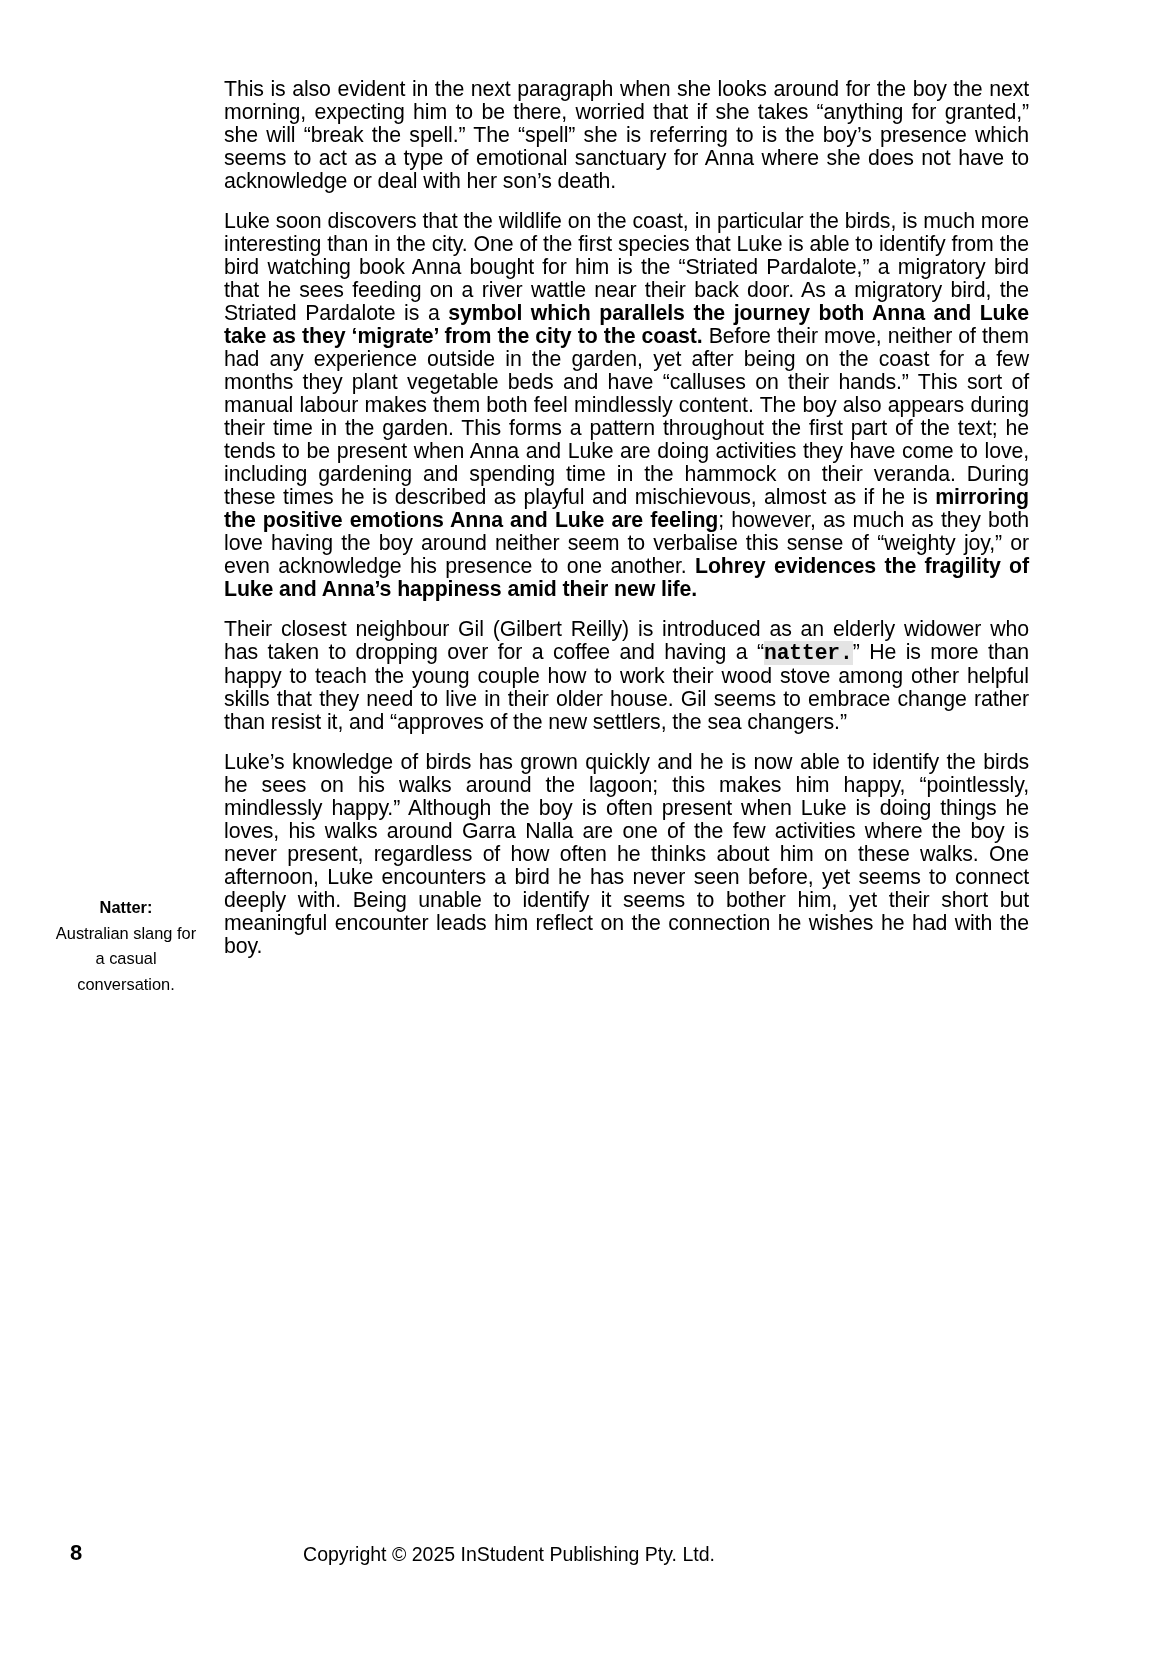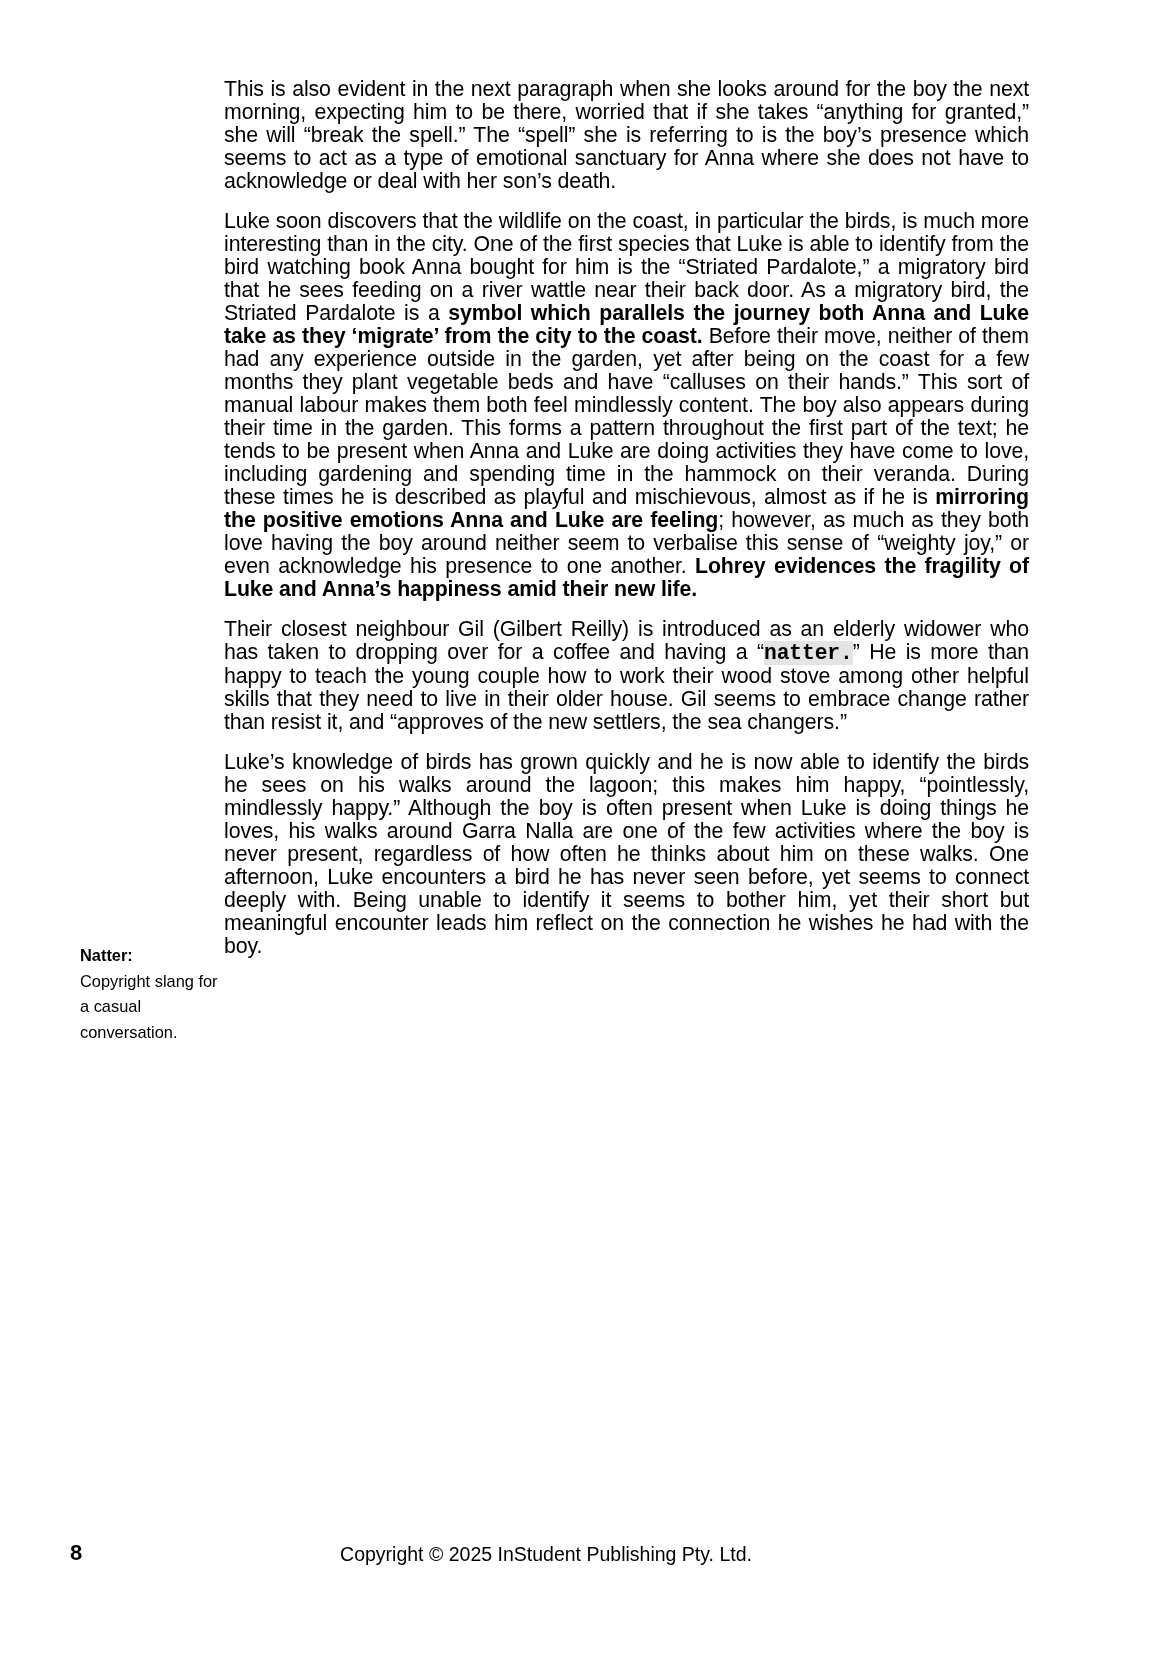--- a/index.html
+++ b/index.html
@@ -38,28 +38,27 @@
 
   .hl {
     background: #e4e4e4;
     font-weight: bold;
     font-family: Liberation Mono, monospace;
   }
 
   
   .margin-note {
     position: absolute;
-    left: 80px;
+    left: 52px;
     top: 895px;
     width: 148px;
     font-size: 16.4px;
     line-height: 25.5px;
-    text-align: left;
+    text-align: center;
     color: #000;
-    margin-top: 48px;
   }
   .margin-note .term {
     font-weight: bold;
     display: block;
   }
   .margin-note .def {
     display: block;
   }
 
   
@@ -77,38 +76,37 @@
     font-size: 22px;
     font-weight: bold;
   }
   .copyright {
     position: absolute;
     left: 0;
     top: 3px;
     width: 1018px;
     text-align: center;
     font-size: 19.5px;
-    padding-left: 37px;
   }
 </style>
 </head>
 <body>
 
 <div class="page">
 
   <div class="content">
     <p class="para"><span>This is also evident in the next paragraph when she looks around for the boy the next morning, expecting him to be there, worried that if she takes “anything for granted,” she will “break the spell.”  The “spell” she is referring to is the boy’s presence which seems to act as a type of emotional sanctuary for Anna where she does not have to acknowledge or deal with her son’s death.</span></p>
     <p class="para"><span>Luke soon discovers that the wildlife on the coast, in particular the birds, is much more interesting than in the city.  One of the first species that Luke is able to identify from the bird watching book Anna bought for him is the “Striated Pardalote,” a migratory bird that he sees feeding on a river wattle near their back door.  As a migratory bird, the Striated Pardalote is a </span><b>symbol which parallels the journey both Anna and Luke take as they ‘migrate’ from the city to the coast.</b><span>  Before their move, neither of them had any experience outside in the garden, yet after being on the coast for a few months they plant vegetable beds and have “calluses on their hands.”  This sort of manual labour makes them both feel mindlessly content. The boy also appears during their time in the garden.  This forms a pattern throughout the first part of the text; he tends to be present when Anna and Luke are doing activities they have come to love, including gardening and spending time in the hammock on their veranda. During these times he is described as playful and mischievous, almost as if he is </span><b>mirroring the positive emotions Anna and Luke are feeling</b><span>; however, as much as they both love having the boy around neither seem to verbalise this sense of “weighty joy,” or even acknowledge his presence to one another.  </span><b>Lohrey evidences the fragility of Luke and Anna’s happiness amid their new life.</b></p>
     <p class="para"><span>Their closest neighbour Gil (Gilbert Reilly) is introduced as an elderly widower who has taken to dropping over for a coffee and having a “</span><span class="hl">natter.</span><span>”  He is more than happy to teach the young couple how to work their wood stove among other helpful skills that they need to live in their older house.  Gil seems to embrace change rather than resist it, and “approves of the new settlers, the sea changers.”</span></p>
     <p class="para last"><span>Luke’s knowledge of birds has grown quickly and he is now able to identify the birds he sees on his walks around the lagoon; this makes him happy, “pointlessly, mindlessly happy.”  Although the boy is often present when Luke is doing things he loves, his walks around Garra Nalla are one of the few activities where the boy is never present, regardless of how often he thinks about him on these walks.  One afternoon, Luke encounters a bird he has never seen before, yet seems to connect deeply with. Being unable to identify it seems to bother him, yet their short but meaningful encounter leads him reflect on the connection he wishes he had with the boy.</span></p>
   </div>
 
   <div class="margin-note">
     <span class="term">Natter:</span>
-    <span class="def">Copyright slang for a casual conversation.</span>
+    <span class="def">Australian slang for a casual conversation.</span>
   </div>
 
   <div class="footer">
     <div class="page-number">8</div>
     <div class="copyright">Copyright © 2025 InStudent Publishing Pty. Ltd.</div>
   </div>
 
 </div>
 
 </body></html>

